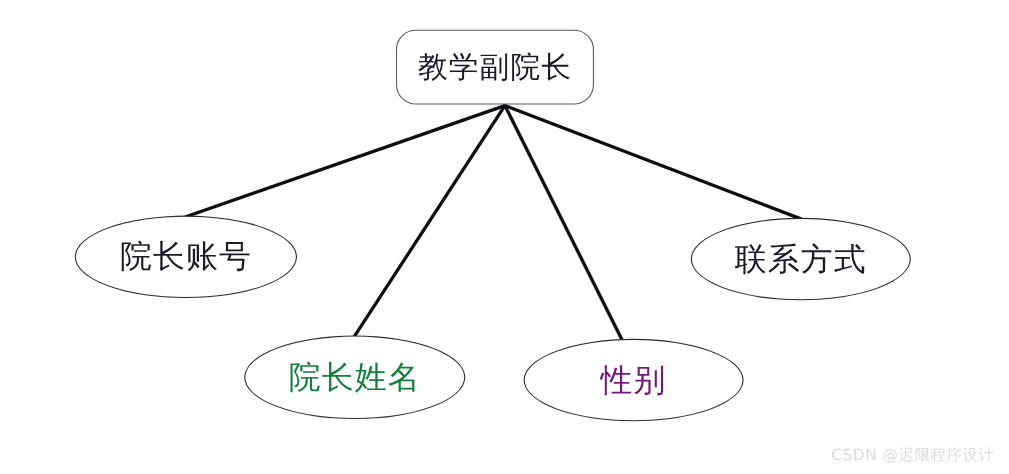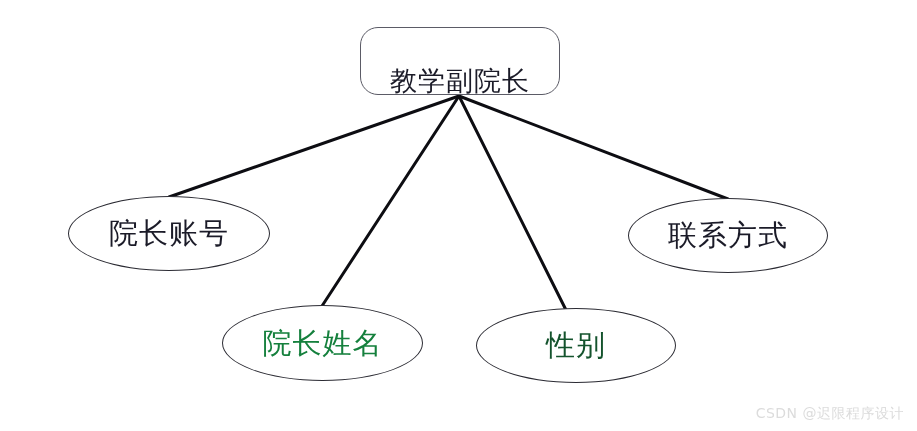--- a/index.html
+++ b/index.html
@@ -69,33 +69,33 @@
 
 <div id="canvas" style="background: rgb(255, 255, 255);">
 
   <svg id="edges" viewBox="0 0 917 431" xmlns="http://www.w3.org/2000/svg">
       <line x1="459" y1="96" x2="169" y2="197" stroke="#0d0d12" stroke-width="3" stroke-linecap="round"></line>
       <line x1="459" y1="96" x2="322" y2="306" stroke="#0d0d12" stroke-width="3" stroke-linecap="round"></line>
       <line x1="459" y1="96" x2="566" y2="310" stroke="#0d0d12" stroke-width="3" stroke-linecap="round"></line>
       <line x1="459" y1="96" x2="728" y2="199" stroke="#0d0d12" stroke-width="3" stroke-linecap="round"></line>
     </svg>
 
-  <div class="node entity" id="entity-node" style="left: 360px; top: 27px; width: 200px; height: 68px; border-color: rgb(91, 91, 102); background: rgb(255, 255, 255); color: rgb(27, 27, 40); align-items: flex-end;">
+  <div class="node entity" id="entity-node" style="left: 360px; top: 27px; width: 180px; height: 68px; border-color: rgb(91, 91, 102); background: rgb(255, 255, 255); color: rgb(27, 27, 40);">
     <span class="node-label">教学副院长</span>
   </div>
 
   <div class="node attribute" id="attr-0" style="left: 68px; top: 196px; width: 202px; height: 75px; border-color: rgb(43, 43, 51); background: rgb(255, 255, 255); color: rgb(27, 27, 40);">
     <span class="node-label">院长账号</span>
   </div>
 
   <div class="node attribute" id="attr-1" style="left: 222px; top: 305px; width: 201px; height: 76px; border-color: rgb(43, 43, 51); background: rgb(255, 255, 255); color: #15803d;">
     <span class="node-label">院长姓名</span>
   </div>
 
-  <div class="node attribute" id="attr-2" style="left: 476px; top: 308px; width: 200px; height: 75px; border-color: rgb(43, 43, 51); background: rgb(255, 255, 255); color: #14532d;">
+  <div class="node attribute" id="attr-2" style="left: 476px; top: 308px; width: 200px; height: 75px; border-color: rgb(43, 43, 51); background: rgb(255, 255, 255); color: #701a75;">
     <span class="node-label">性别</span>
   </div>
 
   <div class="node attribute" id="attr-3" style="left: 628px; top: 198px; width: 200px; height: 75px; border-color: rgb(43, 43, 51); background: rgb(255, 255, 255); color: rgb(27, 27, 40); text-align: right;">
     <span class="node-label">联系方式</span>
   </div>
 
   <div id="watermark" style="color: rgb(220, 220, 220);">CSDN @迟限程序设计</div>
 
 </div>

